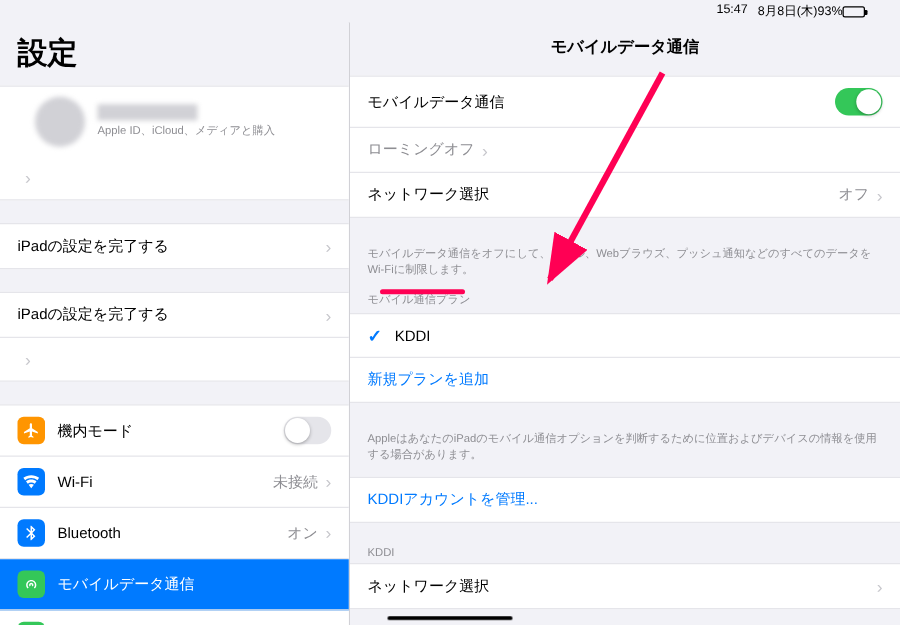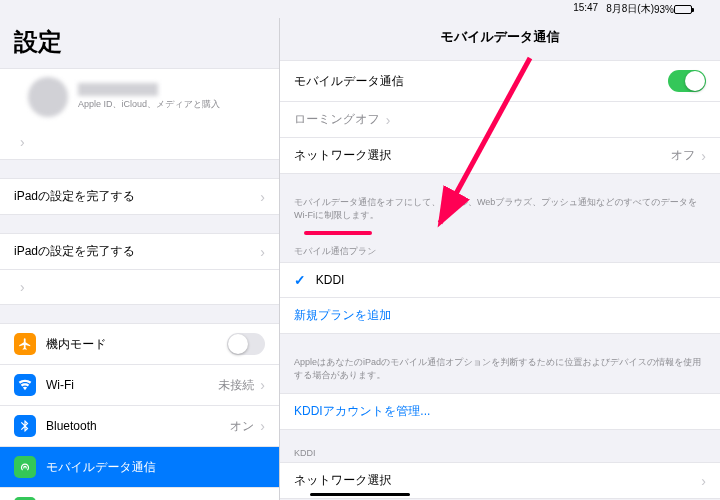--- a/index.html
+++ b/index.html
@@ -31,21 +31,21 @@
 .icon-svg{width:14px;height:14px;fill:#fff}
 .row.selected{background:#007aff;color:#fff}
 .row.selected .row-label{color:#fff}
 .toggle{width:38px;height:22px;border-radius:11px;position:relative}
 .toggle-on{background:#34c759}
 .toggle-off{background:#e5e5ea}
 .toggle-knob{width:20px;height:20px;background:#fff;border-radius:50%;position:absolute;top:1px;box-shadow:0 1px 3px rgba(0,0,0,0.3)}
 .toggle-on .toggle-knob{right:1px}
 .toggle-off .toggle-knob{left:1px}
 .footer-text{font-size:9px;color:#8e8e93;padding:4px 14px 12px;line-height:1.4}
-.section-header{font-size:9px;color:#8e8e93;padding:0 14px 4px;margin-top:12px}
+.section-header{font-size:9px;color:#8e8e93;padding:0 14px 4px;margin-top:0}
 .link-text{color:#007aff}
 .checkmark{color:#007aff;margin-right:10px;font-size:14px;font-weight:600}
 .profile-row{display:flex;align-items:center;padding:8px 28px}
 .profile-avatar{width:40px;height:40px;border-radius:50%;background:#d1d1d6;margin-right:10px;filter:blur(2px)}
 .profile-info{flex:1}
 .profile-name{font-size:13px;height:13px;background:#d1d1d6;width:80px;filter:blur(2px);margin-bottom:2px}
 .profile-sub{font-size:9px;color:#8e8e93}
 .arrow-annotation{position:absolute;top:30px;left:150px;pointer-events:none;z-index:10}
 .underline-annotation{position:absolute;top:213px;left:24px;width:68px;height:4px;background:#ff0054;border-radius:2px;z-index:9}
 .home-indicator{position:absolute;bottom:4px;left:50%;transform:translateX(-50%);width:100px;height:3px;background:#000;border-radius:2px}

